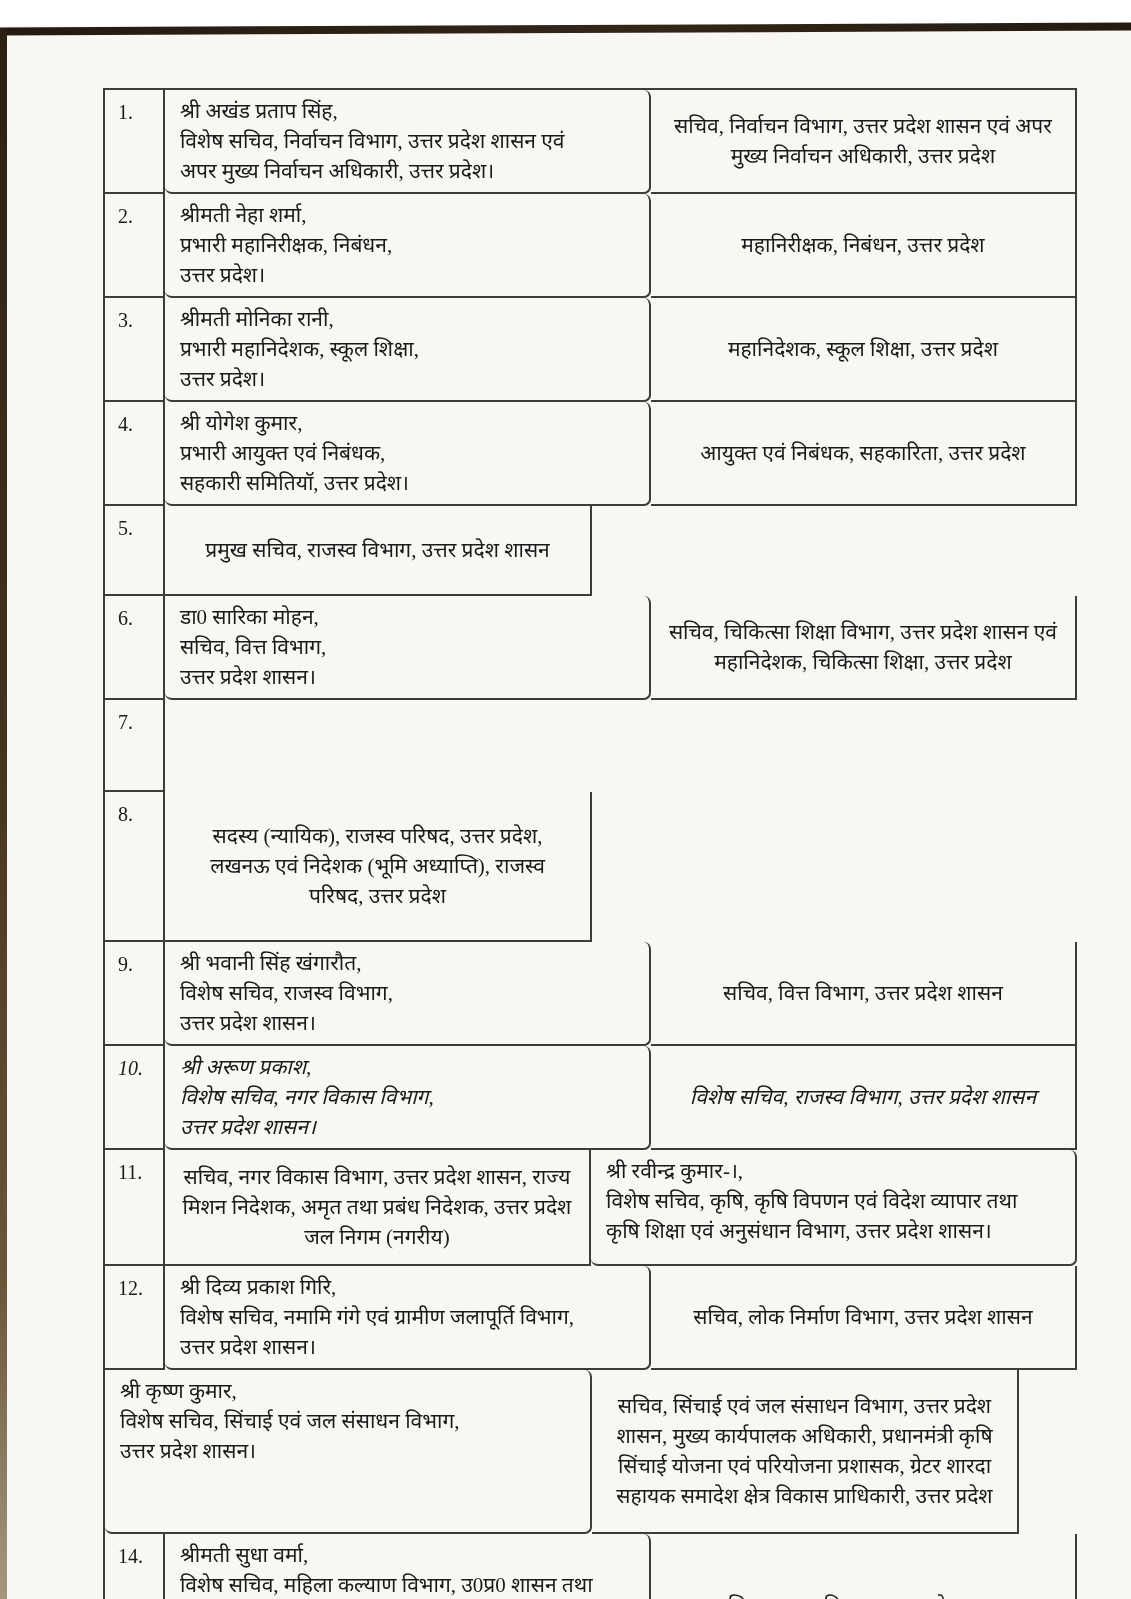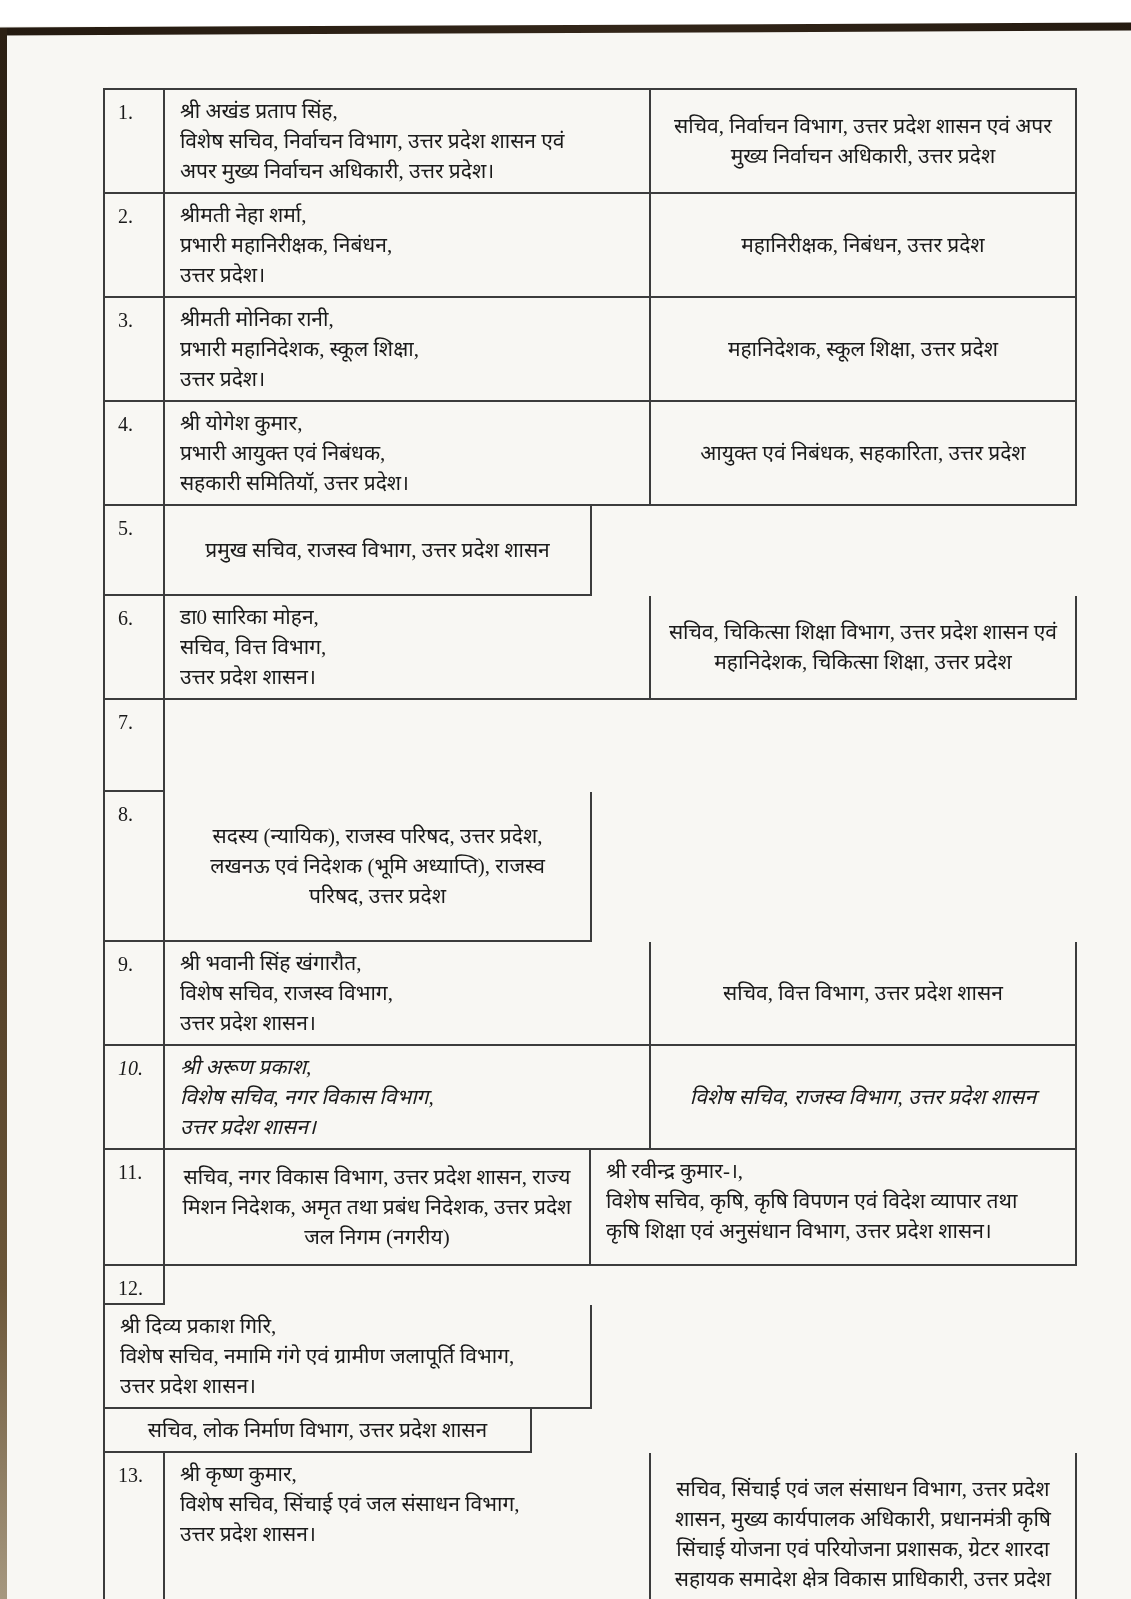--- a/index.html
+++ b/index.html
@@ -66,20 +66,21 @@
   .cell-sno {
     width: 60px;
     padding: 7px 4px 0 13px;
     font-family: "Liberation Serif", "DejaVu Serif", serif;
     font-size: 20px;
   }
   .cell-officer {
     width: 487px;
     padding: 6px 6px 6px 15px;
     white-space: pre-line;
+    border-radius: 7px;
   }
   .cell-posting {
     width: 427px;
     padding: 6px 16px;
     display: flex;
     align-items: center;
     justify-content: center;
     text-align: center;
   }
   
@@ -87,21 +88,21 @@
   .r2  { min-height: 90px; }
   .r3  { min-height: 90px; }
   .r4  { min-height: 91px; }
   .r5  { min-height: 90px; }
   .r6  { min-height: 92px; }
   .r7  { min-height: 92px; }
   .r8  { min-height: 150px; }
   .r9  { min-height: 90px; }
   .r10 { min-height: 90px; font-style: italic; }
   .r11 { min-height: 116px; }
-  .r12 { min-height: 90px; flex-direction: column; }
+  .r12 { min-height: 90px; }
   .r13 { min-height: 164px; }
   .r14 { min-height: 145px; }
 </style>
 </head>
 <body>
 
 <div class="scan-page">
   <div class="scan-top-white"></div>
   <div class="scan-top-edge"></div>
   <div class="scan-left-edge"></div>
@@ -188,21 +189,20 @@
 
     <div class="row r12">
       <div class="cell cell-sno">12.</div>
       <div class="cell cell-officer">श्री दिव्य प्रकाश गिरि,
 विशेष सचिव, नमामि गंगे एवं ग्रामीण जलापूर्ति विभाग,
 उत्तर प्रदेश शासन।</div>
       <div class="cell cell-posting">सचिव, लोक निर्माण विभाग, उत्तर प्रदेश शासन</div>
     </div>
 
     <div class="row r13">
-      <div class="cell cell-sno">13.</div>
       <div class="cell cell-officer">श्री कृष्ण कुमार,
 विशेष सचिव, सिंचाई एवं जल संसाधन विभाग,
 उत्तर प्रदेश शासन।</div>
       <div class="cell cell-posting">सचिव, सिंचाई एवं जल संसाधन विभाग, उत्तर प्रदेश शासन, मुख्य कार्यपालक अधिकारी, प्रधानमंत्री कृषि सिंचाई योजना एवं परियोजना प्रशासक, ग्रेटर शारदा सहायक समादेश क्षेत्र विकास प्राधिकारी, उत्तर प्रदेश</div>
     </div>
 
     <div class="row r14">
       <div class="cell cell-sno">14.</div>
       <div class="cell cell-officer">श्रीमती सुधा वर्मा,
 विशेष सचिव, महिला कल्याण विभाग, उ0प्र0 शासन तथा

